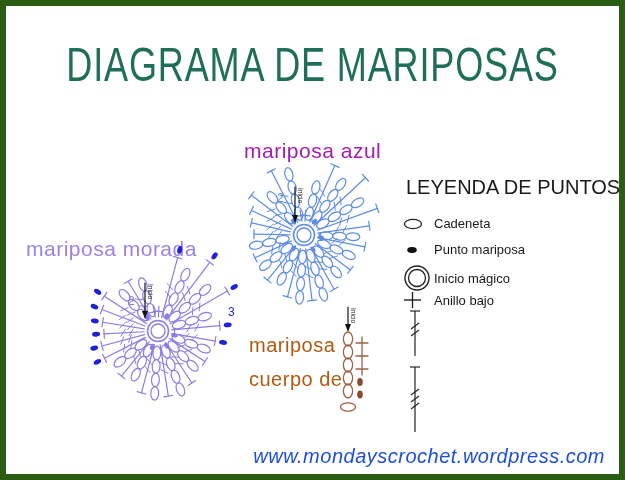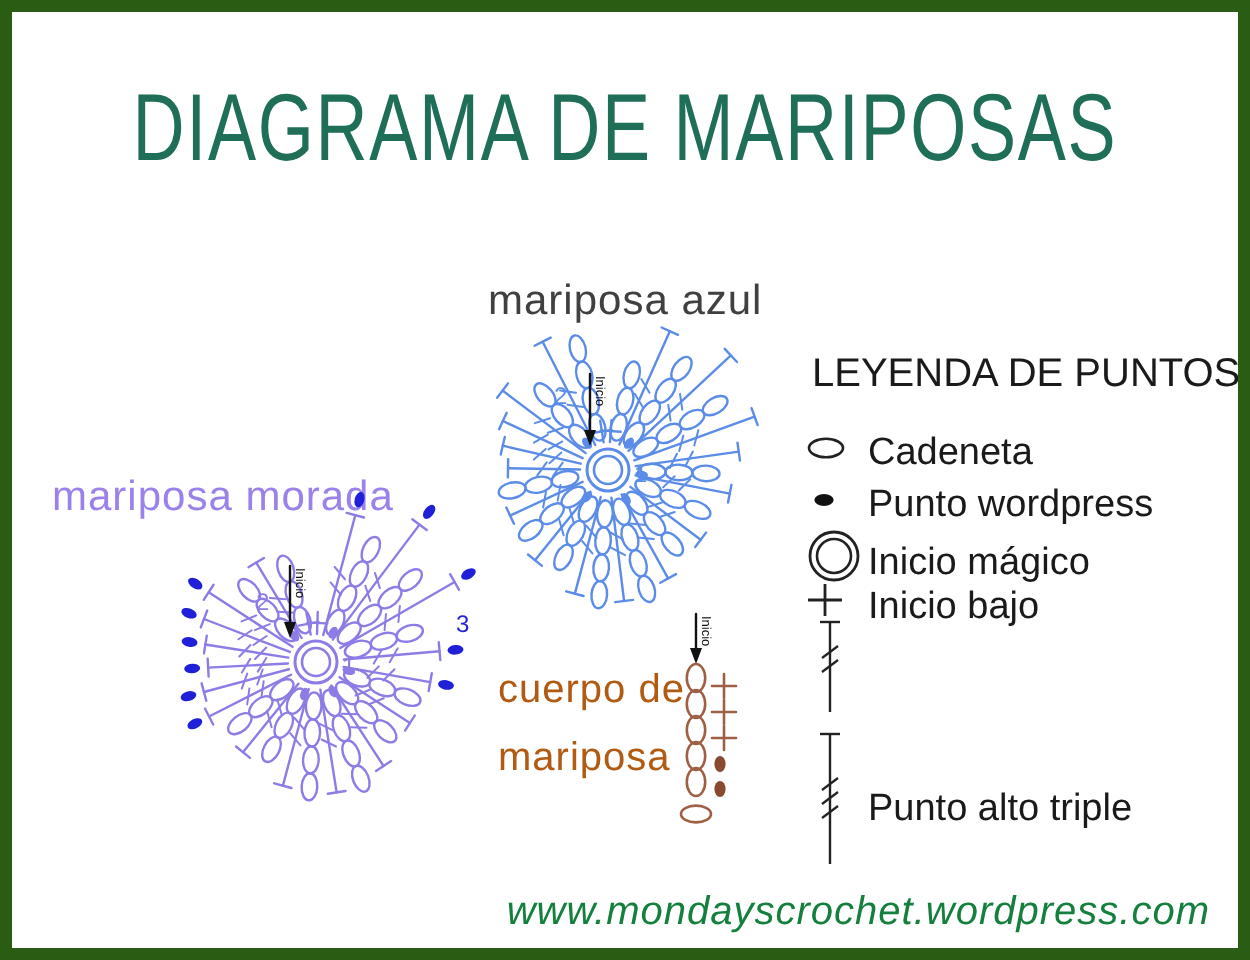--- a/index.html
+++ b/index.html
@@ -22,40 +22,40 @@
   .bf-label{position:absolute;font-size:21px;font-weight:400;letter-spacing:0.5px;white-space:nowrap;}
   .lbl-azul{left:238px;top:133px;}
   .lbl-morada{left:20px;top:231px;}
   .lbl-cuerpo{left:243px;top:322px;line-height:34px;font-size:20px;}
   .diagram{position:absolute;}
   .d-azul{left:198px;top:134px;}
   .d-morada{left:57px;top:225px;}
   .d-body{left:318px;top:299px;}
   .legend{position:absolute;left:392px;top:138px;width:228px;height:275px;color:#1a1a1a;margin-top:32px;}
   .legend-title{position:absolute;left:8px;top:0px;font-size:20px;white-space:nowrap;}
-  .lg-row-label{position:absolute;left:36px;font-size:19px;white-space:nowrap;}
+  .lg-row-label{position:absolute;left:36px;font-size:13px;white-space:nowrap;}
   .lg-icon{position:absolute;}
   .footer{
     position:absolute;right:14px;bottom:6px;
     font-size:20px;font-weight:400;letter-spacing:0.5px;font-style:italic;
     white-space:nowrap;
   }
 </style>
 </head>
 <body>
 
 <div class="page" style="border-color: rgb(43, 92, 19);">
 
   <div class="title" style="color: rgb(31, 110, 88);">DIAGRAMA DE MARIPOSAS</div>
 
-  <div class="bf-label lbl-azul" style="color: #404040;">mariposa azul</div>
+  <div class="bf-label lbl-azul" style="color: #a21caf;">mariposa azul</div>
   <div class="bf-label lbl-morada" style="color: rgb(155, 130, 234);">mariposa morada</div>
   <div class="bf-label lbl-cuerpo" style="color: rgb(177, 90, 18);">
+    <div>mariposa</div>
     <div>cuerpo de</div>
-    <div>mariposa</div>
   </div>
 
   <div class="diagram d-azul"><svg width="200" height="190">
         <circle cx="100" cy="95" r="10.5" fill="none" stroke="#5b8ce8" stroke-width="1.5"></circle>
         <circle cx="100" cy="95" r="7" fill="none" stroke="#5b8ce8" stroke-width="1.3"></circle>
         <line x1="113.86375296238198" y1="93.05157658655908" x2="165.35769253694366" y2="85.81457533663568" stroke="#5b8ce8" stroke-width="1.2" stroke-linecap="round"></line>
         <line x1="164.73141358262336" y1="81.35836902729862" x2="165.98397149126396" y2="90.27078164597275" stroke="#5b8ce8" stroke-width="1.2" stroke-linecap="round"></line>
         <line x1="130.86288426951364" y1="93.9713137650713" x2="134.49480826743002" y2="86.84326157156437" stroke="#5b8ce8" stroke-width="1" stroke-linecap="round"></line>
         <line x1="138.7850288194462" y1="92.85792895739078" x2="142.41695281736258" y2="85.72987676388385" stroke="#5b8ce8" stroke-width="1" stroke-linecap="round"></line>
         <line x1="113.15569669100272" y1="90.21171799344064" x2="173.29602442130084" y2="68.32242882059784" stroke="#5b8ce8" stroke-width="1.2" stroke-linecap="round"></line>
@@ -336,46 +336,45 @@
     <div class="legend-title">LEYENDA DE PUNTOS</div>
 
     <svg class="lg-icon" style="left:0px;top:38px" width="34" height="20">
       <ellipse cx="15" cy="10" rx="8.5" ry="4.6" fill="none" stroke="#222" stroke-width="1.3"></ellipse>
     </svg>
     <div class="lg-row-label" style="top:40px">Cadeneta</div>
 
     <svg class="lg-icon" style="left:0px;top:65px" width="34" height="18">
       <ellipse cx="14" cy="9" rx="4.8" ry="3" fill="#111"></ellipse>
     </svg>
-    <div class="lg-row-label" style="top:66px">Punto wordpress</div>
+    <div class="lg-row-label" style="top:66px">Punto mariposa</div>
 
     <svg class="lg-icon" style="left:2px;top:87px" width="36" height="32">
       <circle cx="17" cy="15" r="12" fill="none" stroke="#222" stroke-width="1.4"></circle>
       <circle cx="17" cy="15" r="8.5" fill="none" stroke="#222" stroke-width="1.3"></circle>
     </svg>
     <div class="lg-row-label" style="top:95px">Inicio mágico</div>
 
     <svg class="lg-icon" style="left:0px;top:112px" width="34" height="24">
       <line x1="6" y1="12" x2="23" y2="12" stroke="#222" stroke-width="1.4"></line>
       <line x1="14.5" y1="4" x2="14.5" y2="20" stroke="#222" stroke-width="1.4"></line>
     </svg>
-    <div class="lg-row-label" style="top:117px">Inicio bajo</div>
+    <div class="lg-row-label" style="top:117px">Anillo bajo</div>
 
     <svg class="lg-icon" style="left:4px;top:132px" width="30" height="52">
       <line x1="13" y1="3" x2="13" y2="48" stroke="#222" stroke-width="1.2"></line>
       <line x1="8" y1="3" x2="18" y2="3" stroke="#222" stroke-width="1.2"></line>
       <line x1="9" y1="21" x2="17" y2="15" stroke="#222" stroke-width="1.1"></line>
       <line x1="9" y1="28" x2="17" y2="22" stroke="#222" stroke-width="1.1"></line>
     </svg>
 
     <svg class="lg-icon" style="left:4px;top:188px" width="30" height="72">
       <line x1="13" y1="3" x2="13" y2="68" stroke="#222" stroke-width="1.2"></line>
       <line x1="8" y1="3" x2="18" y2="3" stroke="#222" stroke-width="1.2"></line>
       <line x1="9" y1="31" x2="17" y2="25" stroke="#222" stroke-width="1.1"></line>
       <line x1="9" y1="38" x2="17" y2="32" stroke="#222" stroke-width="1.1"></line>
       <line x1="9" y1="45" x2="17" y2="39" stroke="#222" stroke-width="1.1"></line>
     </svg>
-    <div class="lg-row-label" style="top:218px">Punto alto triple</div>
   </div>
 
-  <div class="footer" style="color: #15803d;">www.mondayscrochet.wordpress.com</div>
+  <div class="footer" style="color: #1d4ed8;">www.mondayscrochet.wordpress.com</div>
 
 </div>
 
 </body></html>

